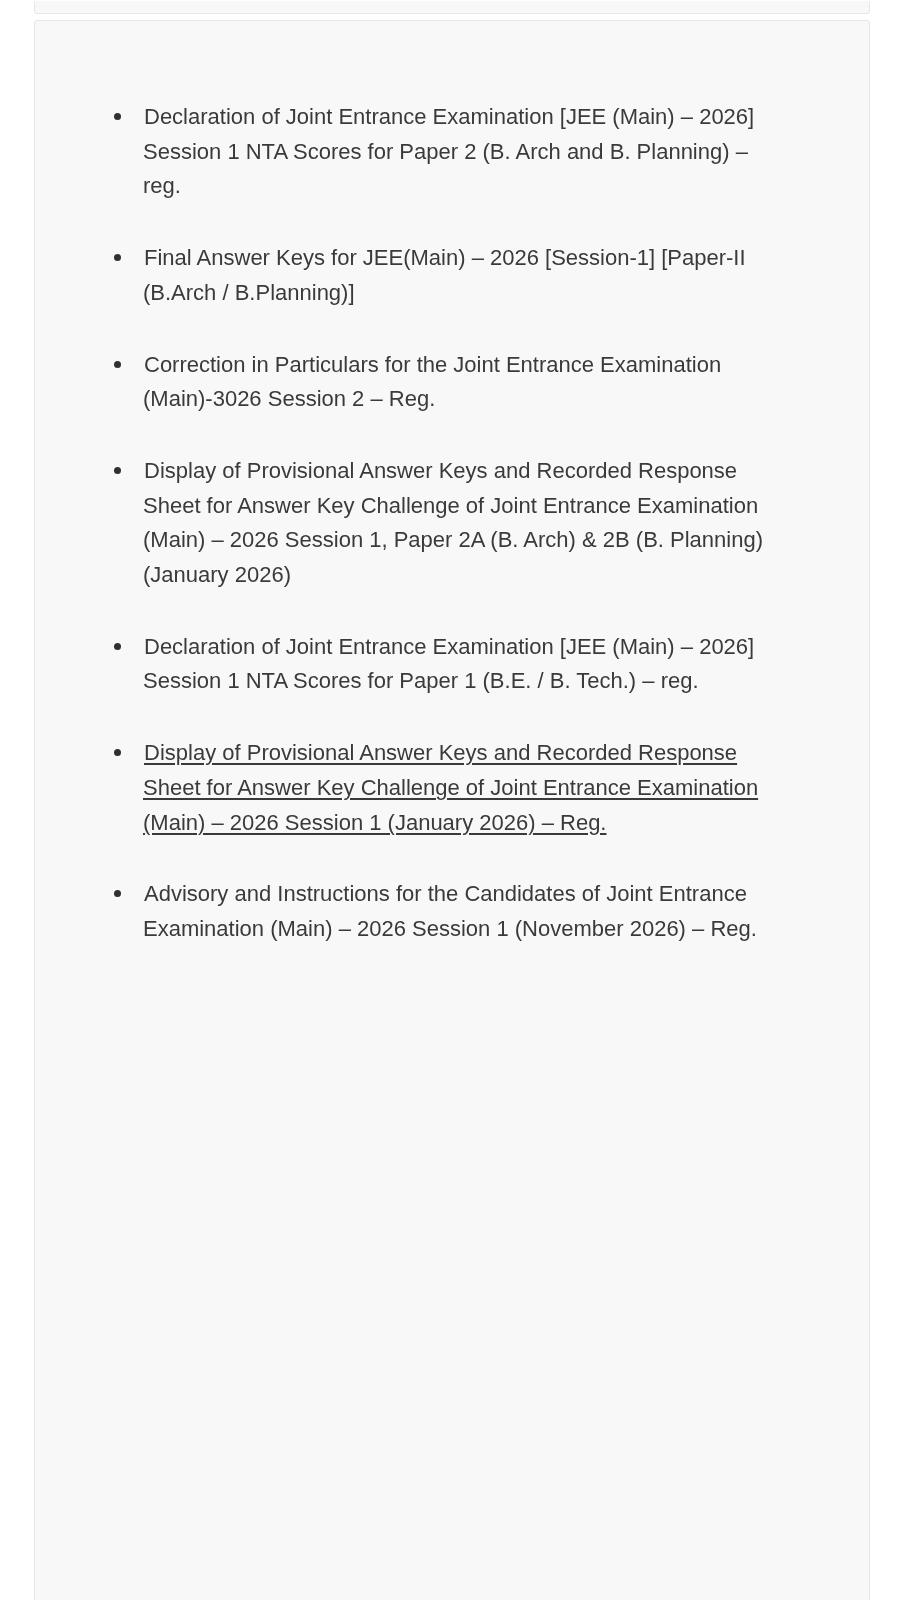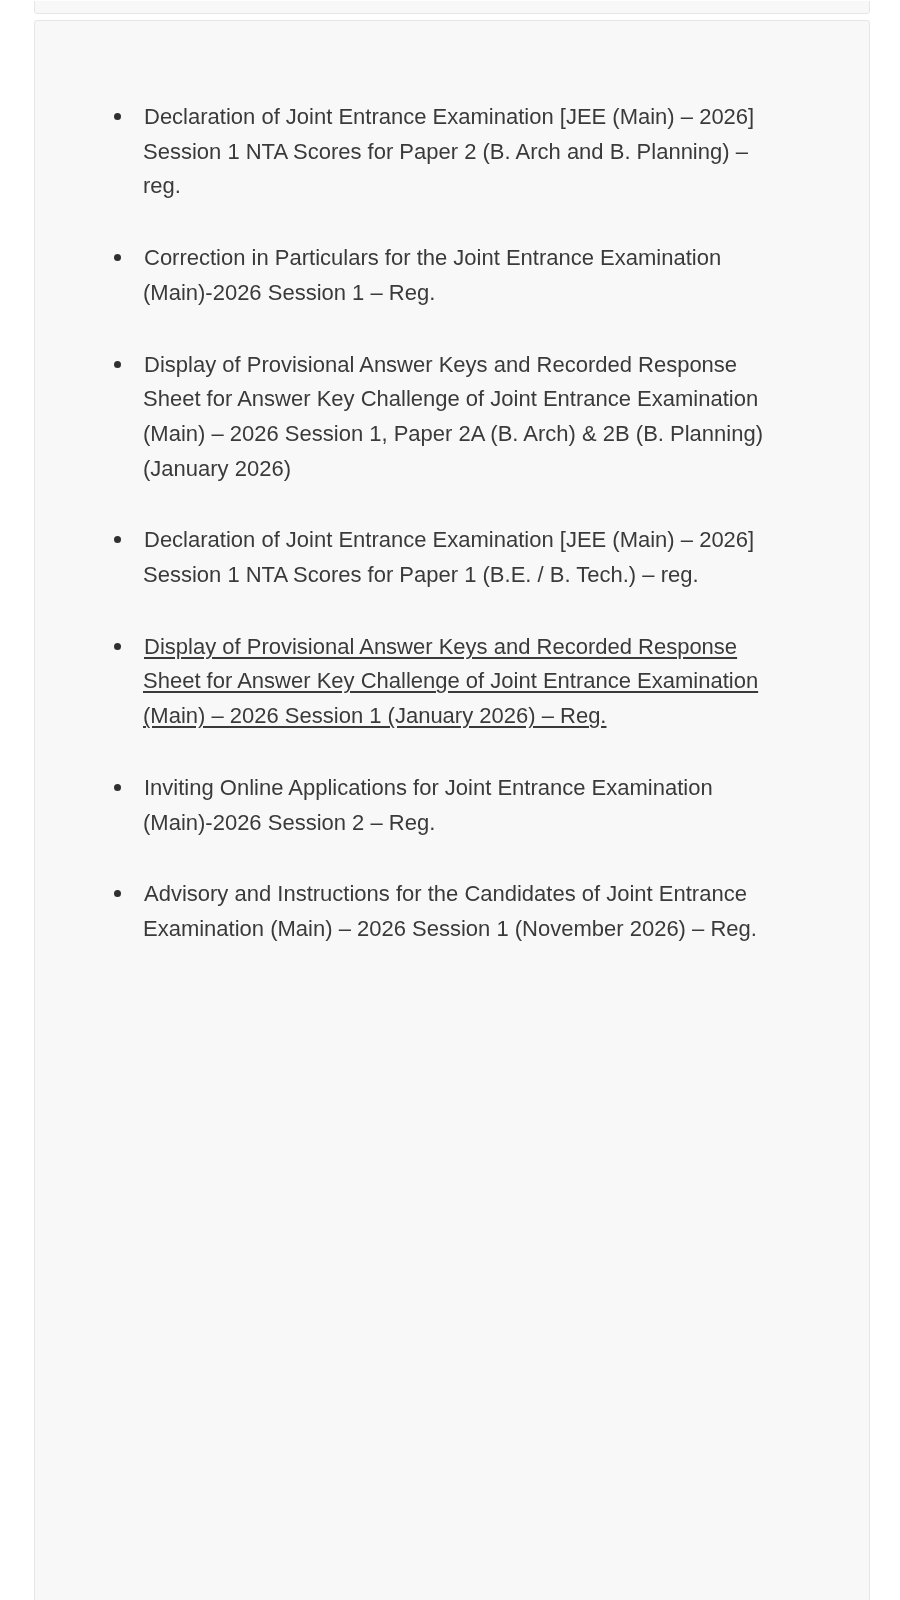--- a/index.html
+++ b/index.html
@@ -76,33 +76,33 @@
 <div class="page">
 
   <div class="top-strip"></div>
 
   <div class="card">
     <ul class="notice-list">
       <li class="notice-item">
         <span class="notice-link">Declaration of Joint Entrance Examination [JEE (Main) – 2026] Session 1 NTA Scores for Paper 2 (B. Arch and B. Planning) – reg.</span>
       </li>
       <li class="notice-item">
-        <span class="notice-link">Correction in Particulars for the Joint Entrance Examination (Main)-2026 Session 1 – Reg.</span>
+        <span class="notice-link">Final Answer Keys for JEE(Main) – 2026 [Session-1] [Paper-II (B.Arch / B.Planning)]</span>
+      </li>
+      <li class="notice-item">
+        <span class="notice-link">Correction in Particulars for the Joint Entrance Examination (Main)-3026 Session 2 – Reg.</span>
       </li>
       <li class="notice-item">
         <span class="notice-link">Display of Provisional Answer Keys and Recorded Response Sheet for Answer Key Challenge of Joint Entrance Examination (Main) – 2026 Session 1, Paper 2A (B. Arch) &amp; 2B (B. Planning) (January 2026)</span>
       </li>
       <li class="notice-item">
         <span class="notice-link">Declaration of Joint Entrance Examination [JEE (Main) – 2026] Session 1 NTA Scores for Paper 1 (B.E. / B. Tech.) – reg.</span>
       </li>
       <li class="notice-item">
         <span class="notice-link underlined">Display of Provisional Answer Keys and Recorded Response Sheet for Answer Key Challenge of Joint Entrance Examination (Main) – 2026 Session 1 (January 2026) – Reg.</span>
       </li>
       <li class="notice-item">
-        <span class="notice-link">Inviting Online Applications for Joint Entrance Examination (Main)-2026 Session 2 – Reg.</span>
-      </li>
-      <li class="notice-item">
         <span class="notice-link">Advisory and Instructions for the Candidates of Joint Entrance Examination (Main) – 2026 Session 1 (November 2026) – Reg.</span>
       </li>
     </ul>
   </div>
 
 </div>
 
 </body></html>

